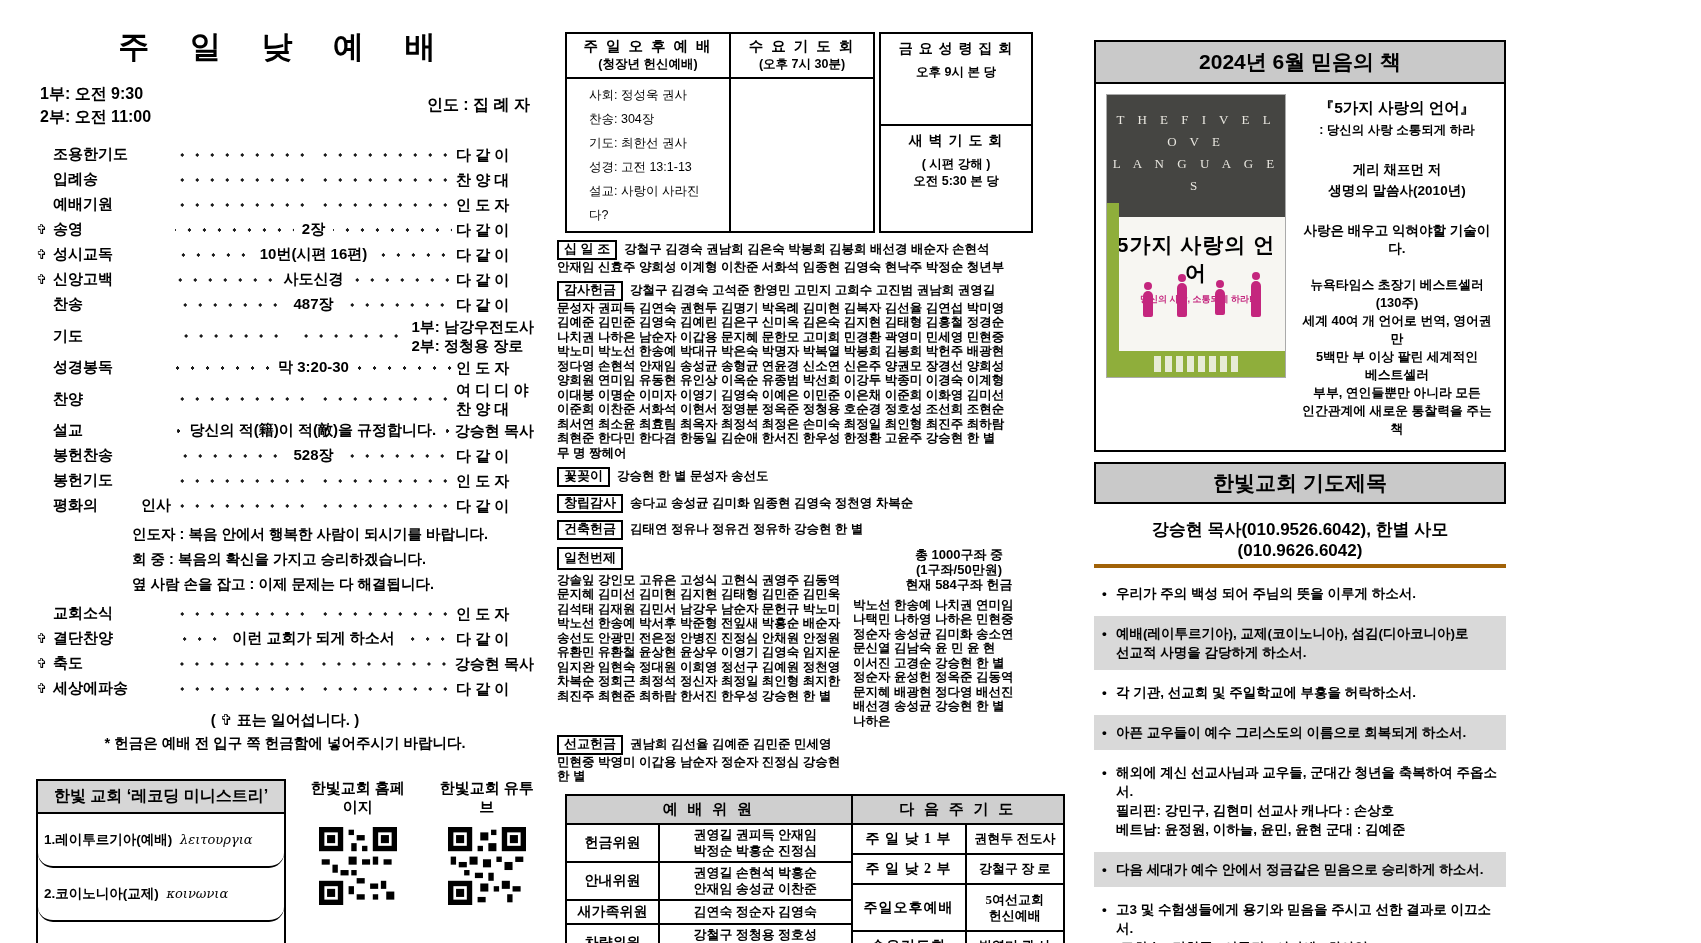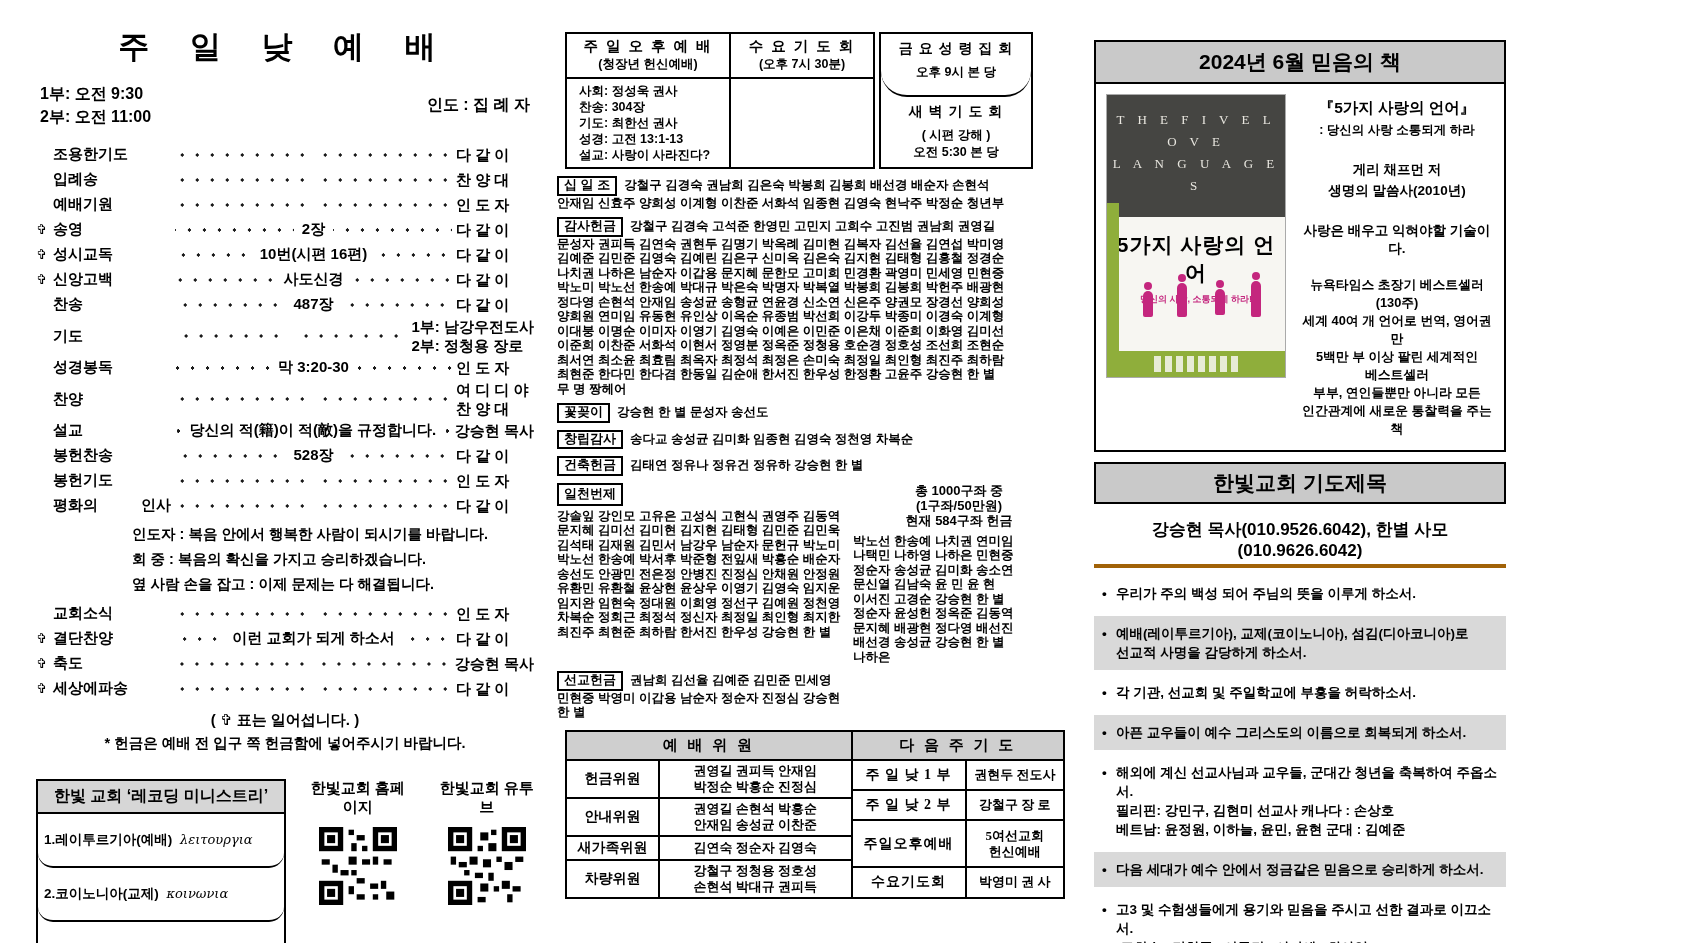--- a/index.html
+++ b/index.html
@@ -41,22 +41,22 @@
   
   .panel-mid{position:absolute;left:557px;top:32px;width:508px;font-size:12.5px;}
   .mid-top{display:flex;margin-left:8px;}
   .mbox{border:2px solid #000;}
   .mbox1{width:162px;}
   .mbox2{width:142px;margin-left:-2px;}
   .mbox3{width:150px;margin-left:4px;display:flex;flex-direction:column;}
   .mbox-title{border-bottom:2px solid #000;text-align:center;padding:3px 0 4px 0;}
   .mbox-title .t1{font-size:14.5px;font-weight:800;letter-spacing:2px;}
   .mbox-title .t2{font-size:12.5px;font-weight:700;}
-  .mbox-body{padding:4px 12px;font-weight:700;line-height:16px;white-space:pre-line;}
-  .mbox3 .cell{padding:6px 3px;text-align:center;font-weight:800;border-radius:26px;}
+  .mbox-body{padding:4px 22px;font-weight:400;line-height:24px;white-space:pre-line;}
+  .mbox3 .cell{padding:6px 3px;text-align:center;font-weight:800;}
   .mbox3 .cell .t1{font-size:14px;letter-spacing:1px;}
   .mbox3 .cell .t2{font-size:12.5px;margin-top:6px;font-weight:700;white-space:pre-line;}
   .mbox3 .cell-top{border-bottom:2px solid #000;flex:1;}
   .mbox3 .cell-bot{flex:1.2;}
   .sec{margin-top:7px;line-height:14.5px;}
   .box-label{border:2px solid #000;padding:0px 5px 1px 5px;font-weight:800;font-size:13px;
              margin-right:7px;display:inline-block;}
   .sec-names{font-weight:700;white-space:pre-line;}
   .ilcheon{display:flex;margin-top:7px;}
   .il-left{width:290px;flex:none;}

